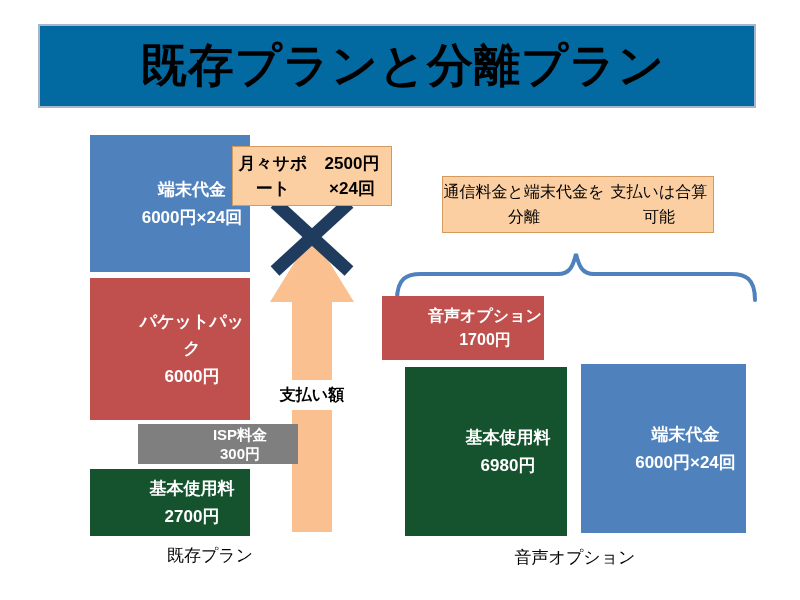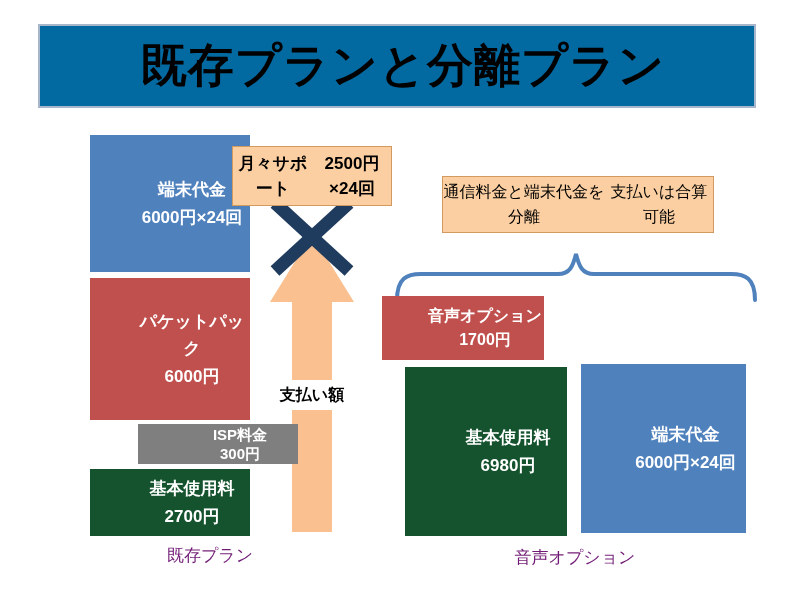--- a/index.html
+++ b/index.html
@@ -94,21 +94,21 @@
     width: 84px; height: 30px;
     background: #ffffff;
     color: #000000;
     font-weight: bold;
     font-size: 16px;
     display: flex; align-items: center; justify-content: center;
   }
   
   .caption {
     position: absolute;
-    color: #701a75;
+    color: #000000;
     font-size: 17px;
     text-align: center;
   }
   .caption-existing  { left: 130px; top: 544px; width: 160px; }
   .caption-separated { left: 495px; top: 546px; width: 160px; }
   
   .shapes {
     position: absolute;
     left: 0; top: 0;
     width: 800px; height: 600px;

